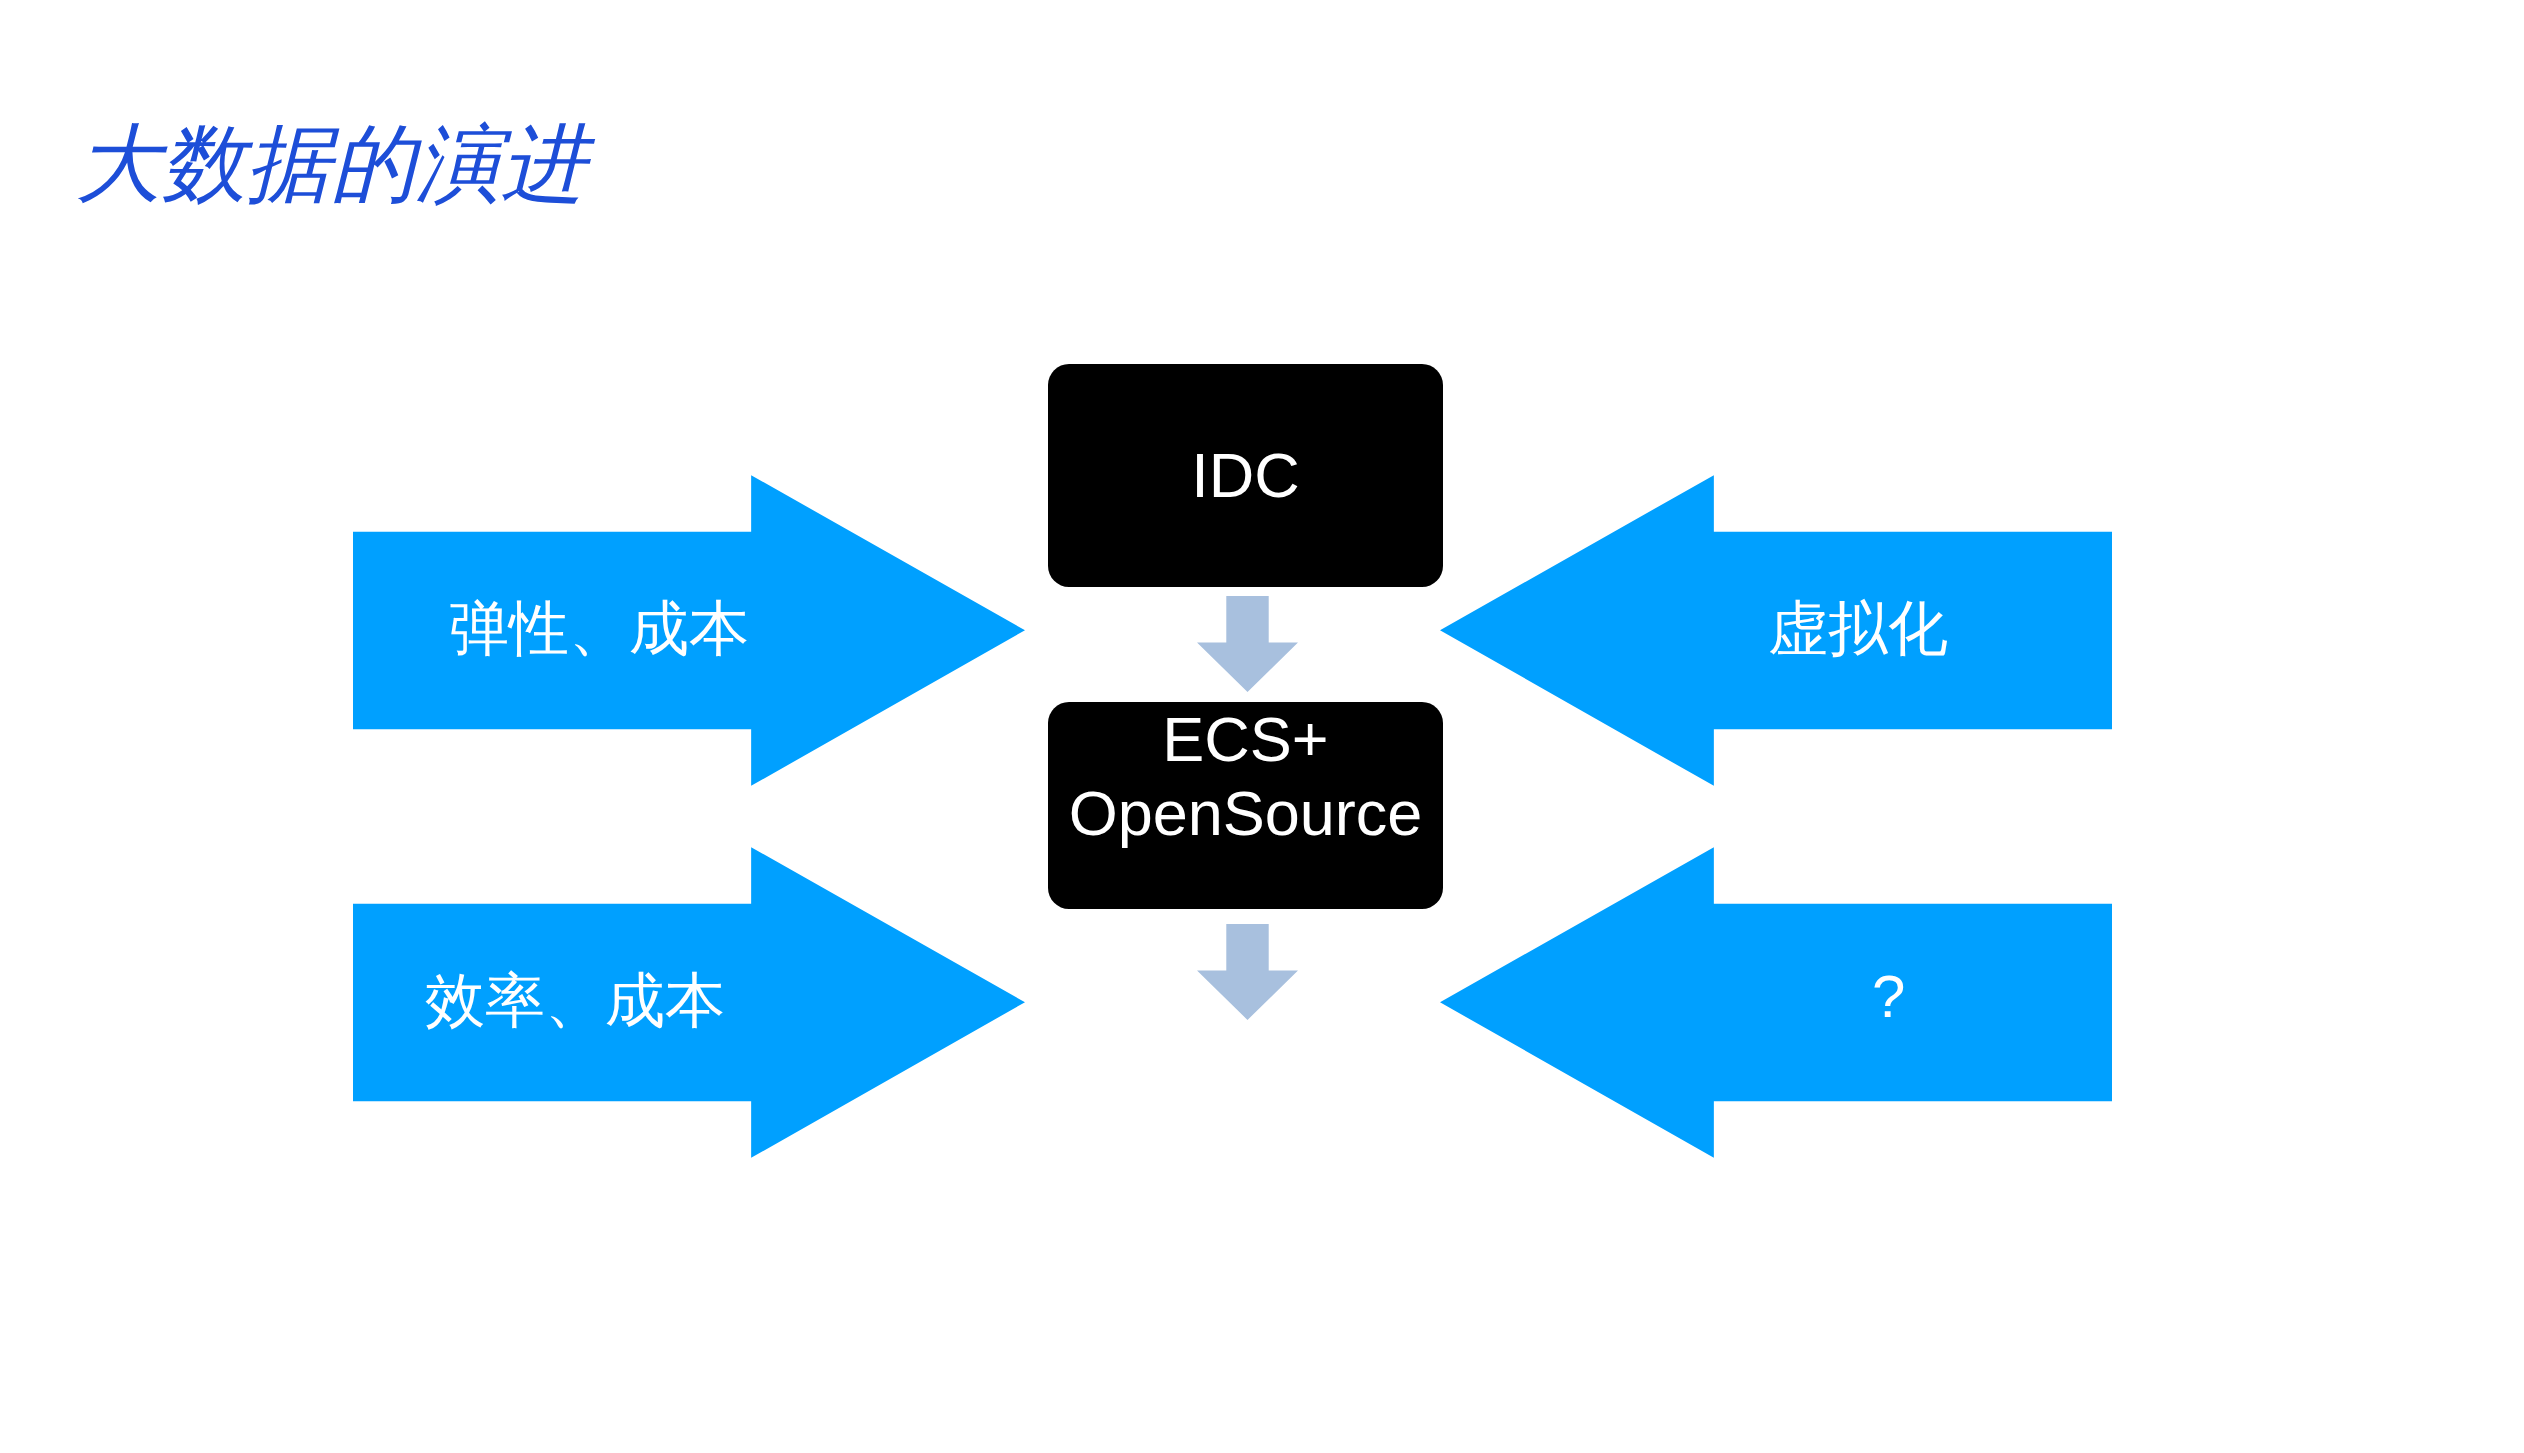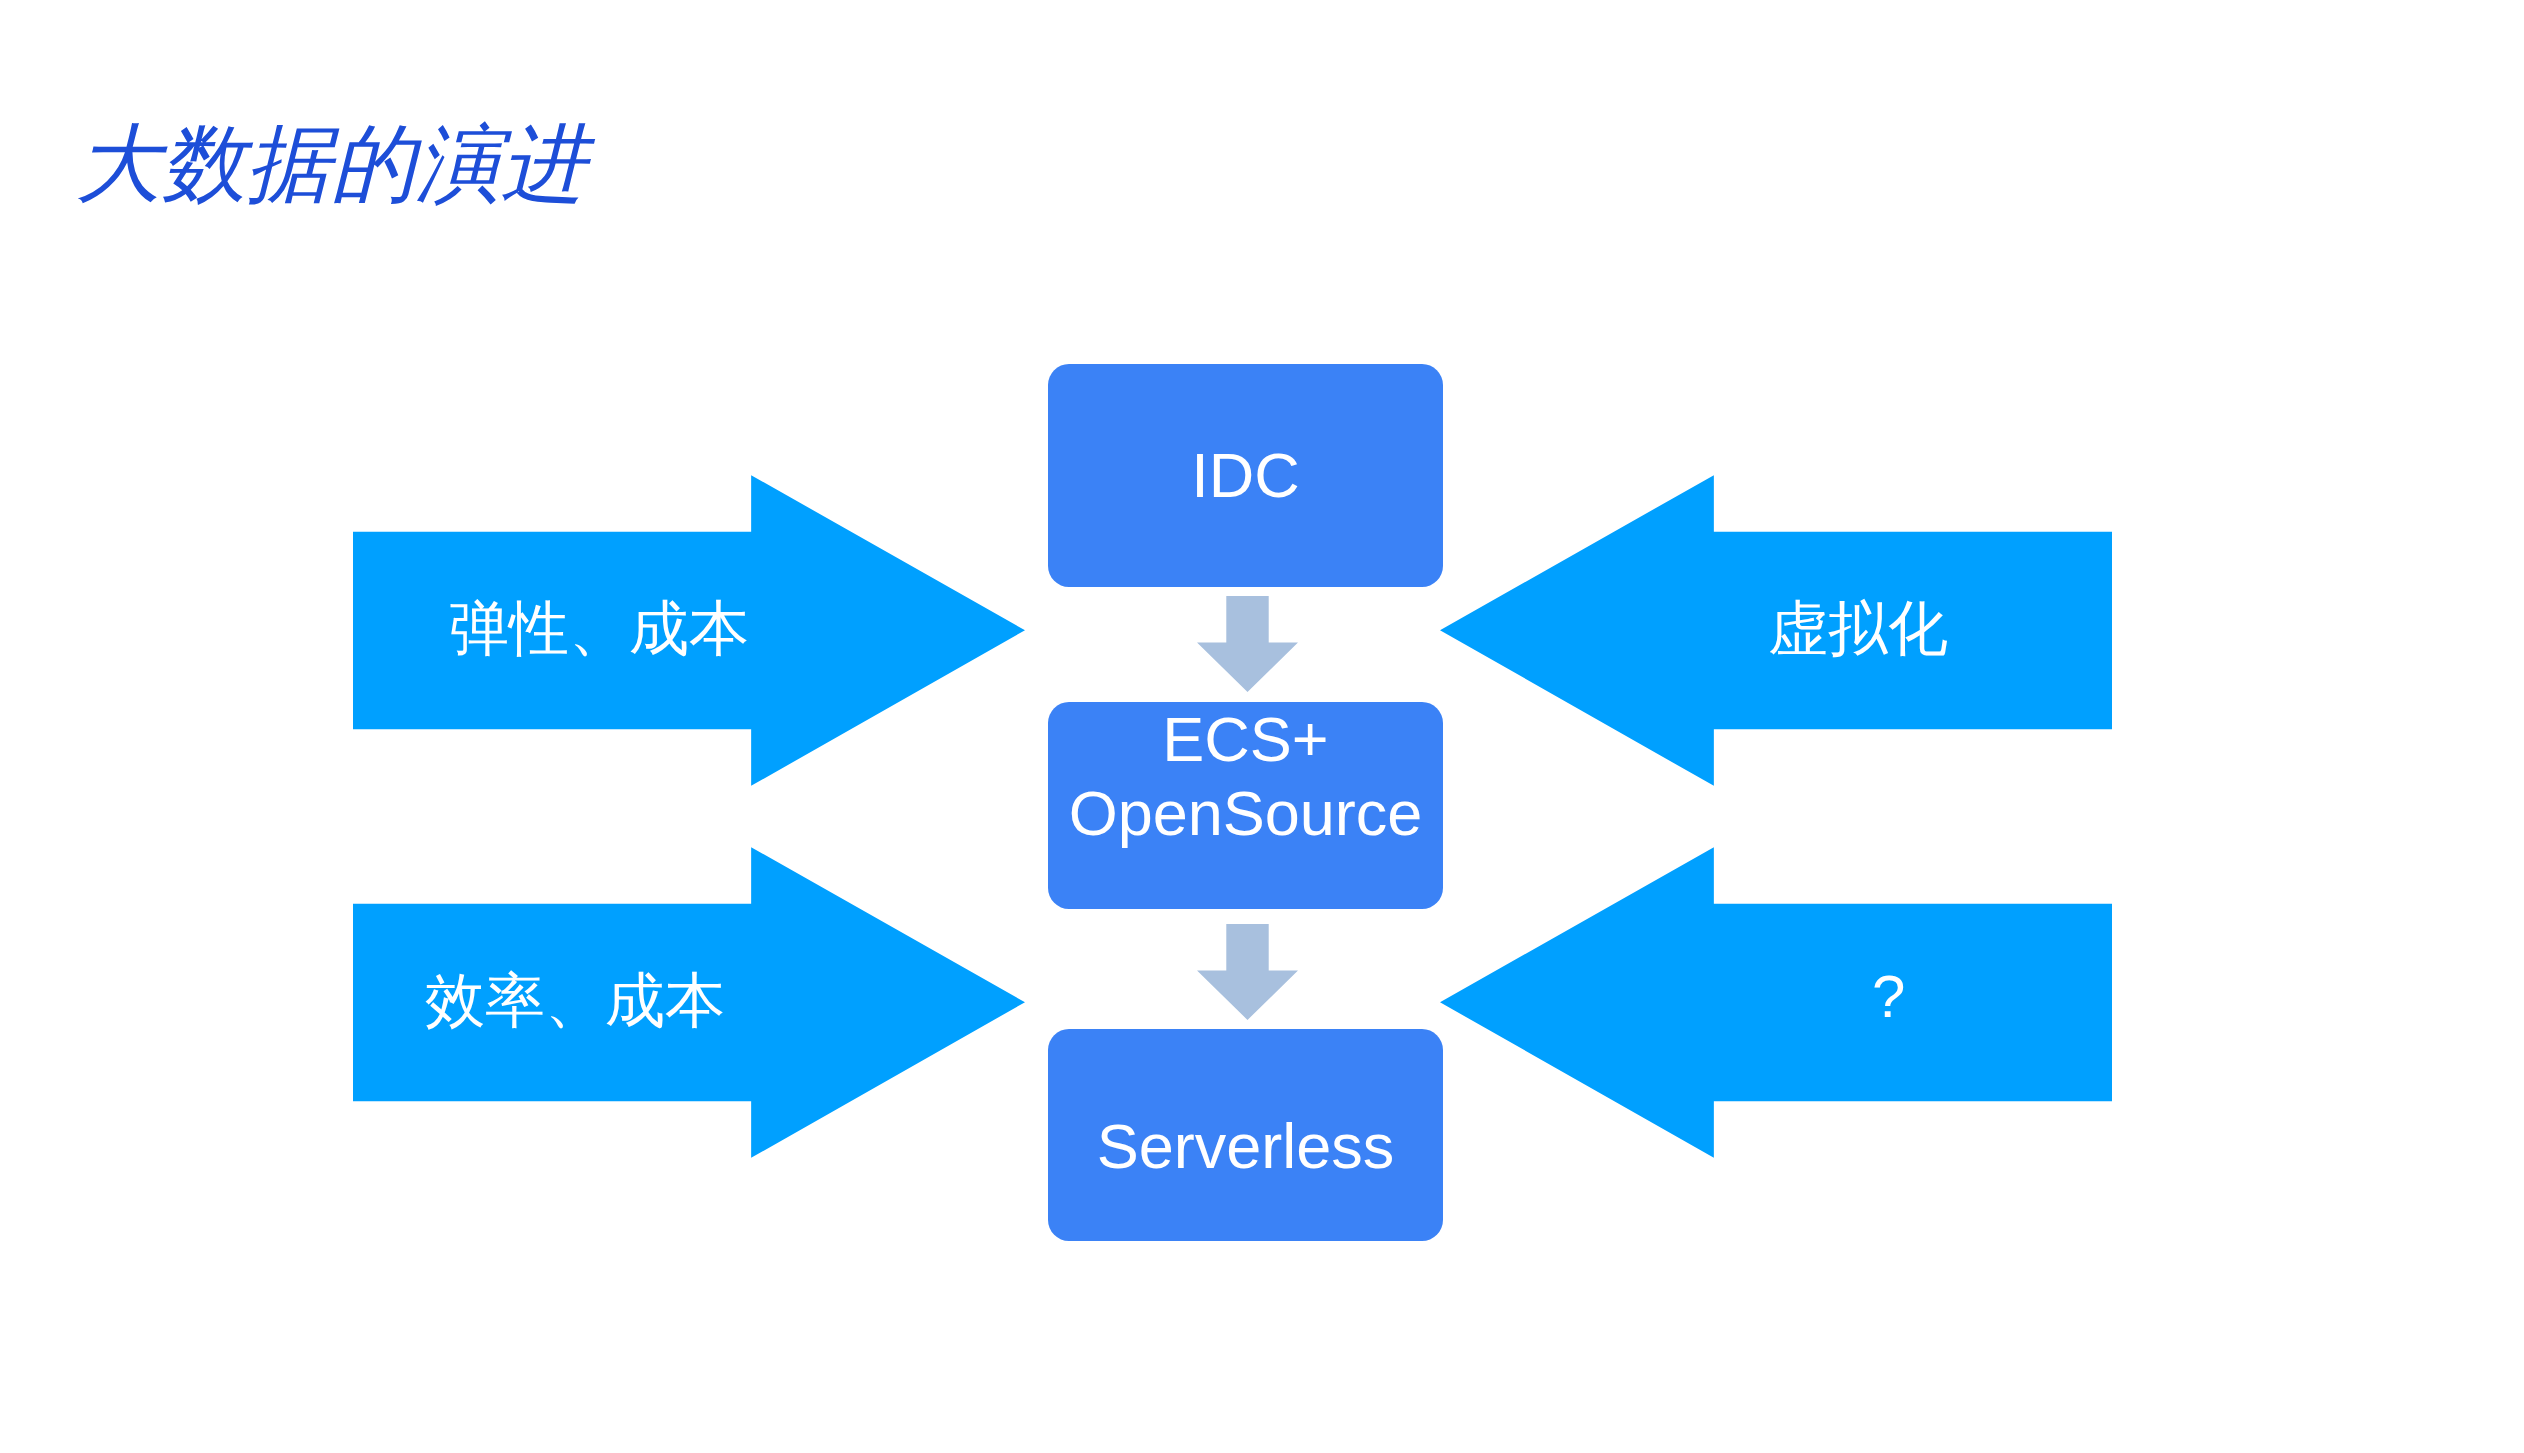--- a/index.html
+++ b/index.html
@@ -37,21 +37,21 @@
     position: absolute;
     left: 0;
     top: 0;
     width: 2585px;
     height: 1454px;
   }
 
   
   .stage-box {
     position: absolute;
-    background: #3b82f6;
+    background: #000000;
     border-radius: 21px;
     color: #ffffff;
     display: flex;
     align-items: center;
     justify-content: center;
     text-align: center;
     font-size: 63px;
     line-height: 1.18;
     font-weight: 400;
     box-sizing: border-box;
@@ -158,23 +158,20 @@
 
     <div class="stage-box" id="box-idc">
       <span class="box-label">IDC</span>
     </div>
 
     <div class="stage-box" id="box-ecs">
       <span class="box-label">ECS+
 OpenSource</span>
     </div>
 
-    <div class="stage-box" id="box-serverless">
-      <span class="box-label">Serverless</span>
-    </div>
 
     <div class="connector-arrow" id="connector-1">
       <svg width="101" height="96" viewBox="0 0 200 190">
         <polygon points="58,0 142,0 142,92 200,92 100,190 0,92 58,92" fill="#A8C0DE"></polygon>
       </svg>
     </div>
 
     <div class="connector-arrow" id="connector-2">
       <svg width="101" height="96" viewBox="0 0 200 190">
         <polygon points="58,0 142,0 142,92 200,92 100,190 0,92 58,92" fill="#A8C0DE"></polygon>

